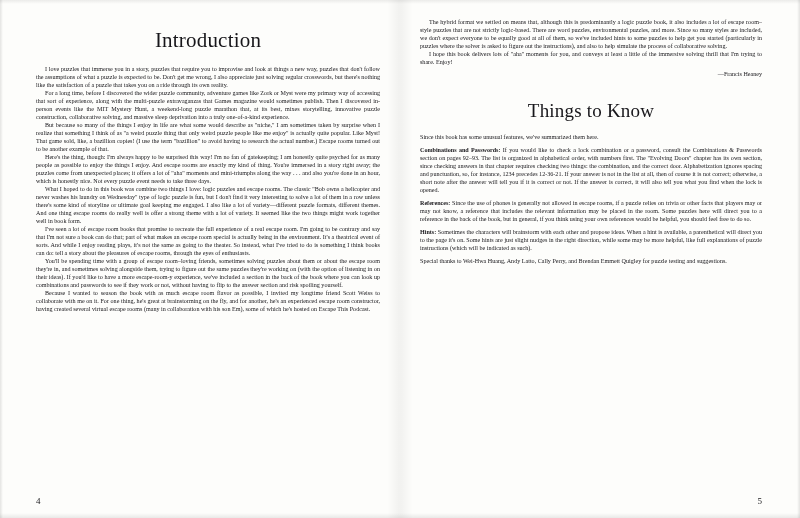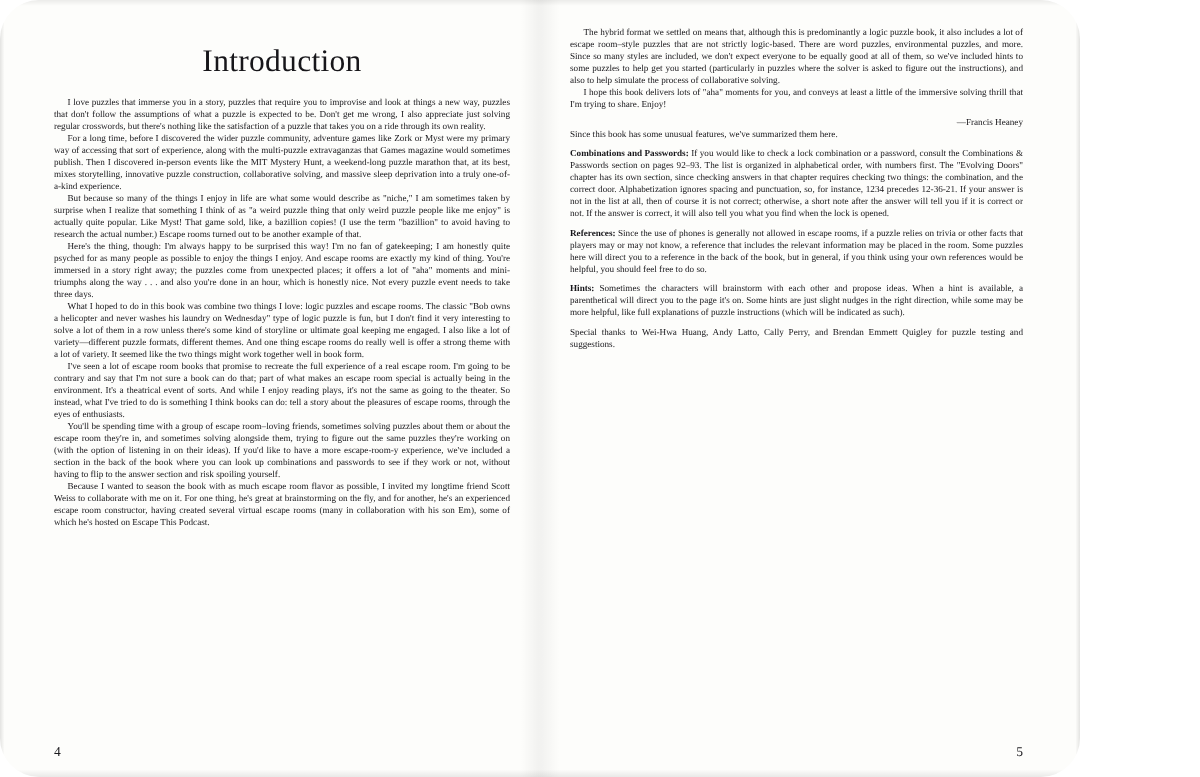--- a/index.html
+++ b/index.html
@@ -2,27 +2,26 @@
 <html><head>
 <meta charset="utf-8">
 <style>
   html, body {
     margin: 0;
     padding: 0;
     background: #ffffff;
   }
   #page {
     position: relative;
-    width: 720px;
+    width: 800px;
     height: 518px;
     background: #fdfdfb;
     overflow: hidden;
     font-family: "Liberation Serif", serif;
     color: #17161a;
-    border-radius: 26px;
   }
   .spread {
     position: absolute;
     inset: 0;
     display: flex;
   }
   .page-half {
     position: relative;
     flex: 1 1 50%;
     box-sizing: border-box;
@@ -136,20 +135,21 @@
 
       <div class="folio folio-left">4</div>
       <div class="edge edge-left"></div>
     </div>
 
     <div class="page-half page-right">
       <p>The hybrid format we settled on means that, although this is predominantly a logic puzzle book, it also includes a lot of escape room–style puzzles that are not strictly logic-based. There are word puzzles, environmental puzzles, and more. Since so many styles are included, we don't expect everyone to be equally good at all of them, so we've included hints to some puzzles to help get you started (particularly in puzzles where the solver is asked to figure out the instructions), and also to help simulate the process of collaborative solving.</p>
       <p>I hope this book delivers lots of "aha" moments for you, and conveys at least a little of the immersive solving thrill that I'm trying to share. Enjoy!</p>
       <p class="signature">—Francis Heaney</p>
 
+      <h2 class="subtitle">Things to Know</h2>
 
       <p class="noindent">Since this book has some unusual features, we've summarized them here.</p>
 
       <p class="noindent gap"><span class="bold">Combinations and Passwords:</span><span> If you would like to check a lock combination or a password, consult the Combinations &amp; Passwords section on pages 92–93. The list is organized in alphabetical order, with numbers first. The "Evolving Doors" chapter has its own section, since checking answers in that chapter requires checking two things: the combination, and the correct door. Alphabetization ignores spacing and punctuation, so, for instance, 1234 precedes 12-36-21. If your answer is not in the list at all, then of course it is not correct; otherwise, a short note after the answer will tell you if it is correct or not. If the answer is correct, it will also tell you what you find when the lock is opened.</span></p>
 
       <p class="noindent gap"><span class="bold">References:</span><span> Since the use of phones is generally not allowed in escape rooms, if a puzzle relies on trivia or other facts that players may or may not know, a reference that includes the relevant information may be placed in the room. Some puzzles here will direct you to a reference in the back of the book, but in general, if you think using your own references would be helpful, you should feel free to do so.</span></p>
 
       <p class="noindent gap"><span class="bold">Hints:</span><span> Sometimes the characters will brainstorm with each other and propose ideas. When a hint is available, a parenthetical will direct you to the page it's on. Some hints are just slight nudges in the right direction, while some may be more helpful, like full explanations of puzzle instructions (which will be indicated as such).</span></p>
 
       <p class="noindent gap">Special thanks to Wei-Hwa Huang, Andy Latto, Cally Perry, and Brendan Emmett Quigley for puzzle testing and suggestions.</p>

